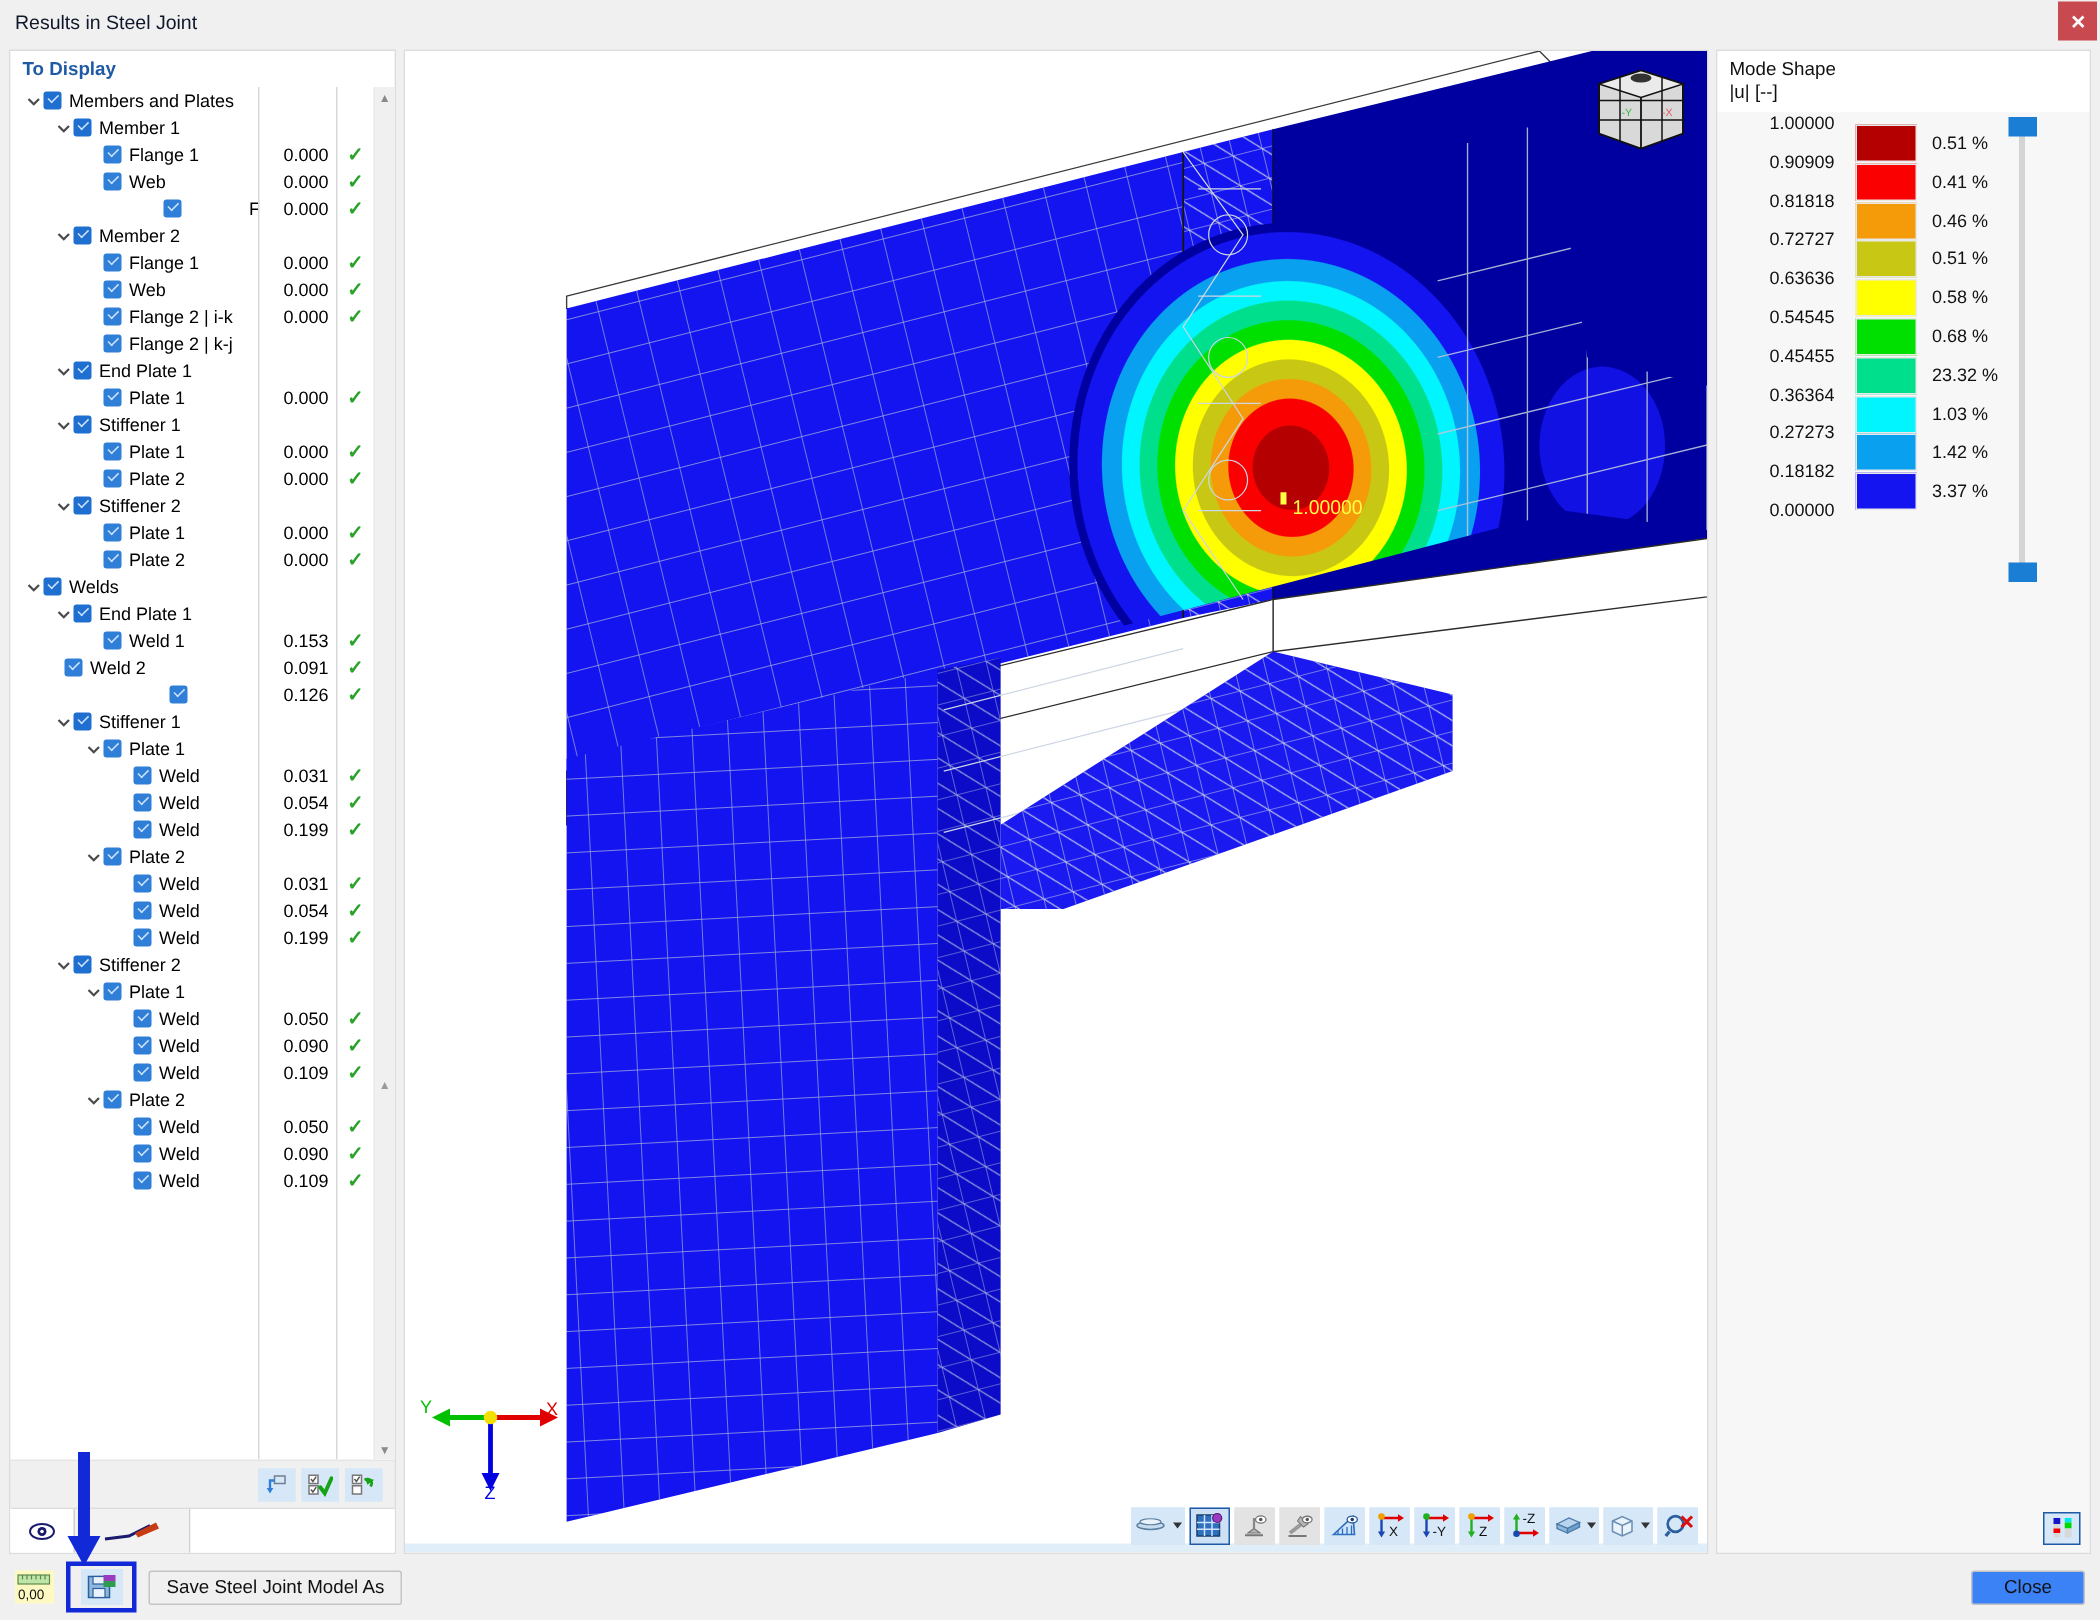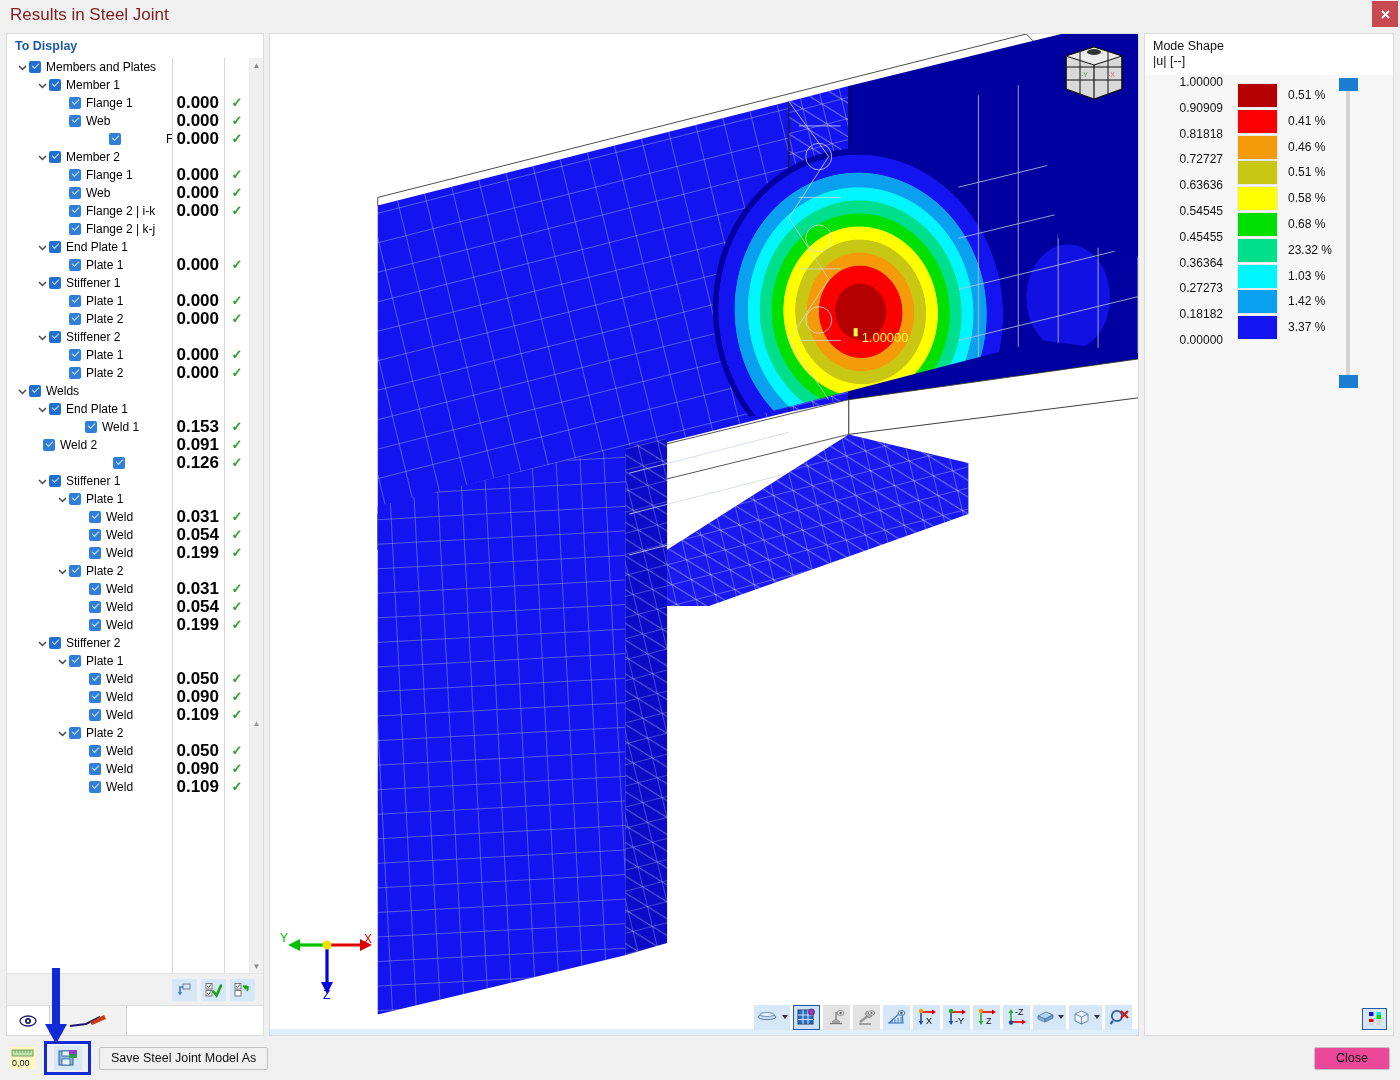--- a/index.html
+++ b/index.html
@@ -24,22 +24,22 @@
   #titlebar {
     height: 29px;
     background: #f0f0f0;
     display: flex;
     align-items: center;
     padding-left: 10px;
     flex: 0 0 29px;
     position: relative;
   }
   #titlebar .title-text {
-    font-size: 17px;
-    color: #7f1d1d;
+    font-size: 13px;
+    color: #0f172a;
   }
   #close-x {
     position: absolute;
     right: 2px; top: 1px;
     width: 26px; height: 26px;
     background: #c8494f;
     color: #fff;
     display: flex; align-items: center; justify-content: center;
     font-size: 13px;
     font-family: "Liberation Sans", sans-serif;
@@ -96,23 +96,22 @@
   .tree-row .label-cell {
     flex: 1 1 auto;
     display: flex;
     align-items: center;
     overflow: hidden;
   }
   .tree-row .val-cell {
     flex: 0 0 52px;
     text-align: right;
     padding-right: 6px;
-    font-size: 17px;
+    font-size: 12px;
     color: #000;
-    font-weight: bold;
   }
   .tree-row .chk-cell {
     flex: 0 0 24px;
     text-align: center;
   }
   .chev {
     width: 14px; height: 14px;
     display: inline-flex; align-items: center; justify-content: center;
     flex: 0 0 14px;
     color: #4a4a4a;
@@ -431,21 +430,21 @@
     font-size: 12.5px;
     display: flex; align-items: center;
     cursor: pointer;
     color: #111;
   }
   #close-btn {
     position: absolute;
     right: 10px;
     height: 23px;
     width: 76px;
-    background: #ec4899;
+    background: #3b82f6;
     border: 1px solid #c4c4c4;
     border-radius: 2px;
     font-size: 12.5px;
     display: flex; align-items: center; justify-content: center;
     cursor: pointer;
     color: #111;
   }
 
   
   #anno-arrow {
@@ -684,21 +683,21 @@
                       <path d="M2 4 L5.5 7.5 L9 4" stroke="#4a4a4a" stroke-width="1.5" fill="none"></path>
                     </svg>
                   </span>
                   <span class="cb"></span>
                   <span class="tlabel">End Plate 1</span>
                 </div>
                 <div class="val-cell"></div>
                 <div class="chk-cell"></div>
               </div>
               <div class="tree-row">
-                <div class="label-cell" style="padding-left: 64px;">
+                <div class="label-cell" style="padding-left: 48px;">
                   <span class="chev"></span>
                   <span class="cb light"></span>
                   <span class="tlabel">Weld 1</span>
                 </div>
                 <div class="val-cell">0.153</div>
                 <div class="chk-cell"><span class="tick">✓</span></div>
               </div>
               <div class="tree-row">
                 <div class="label-cell" style="padding-left: 22px;">
                   <span class="chev"></span>

